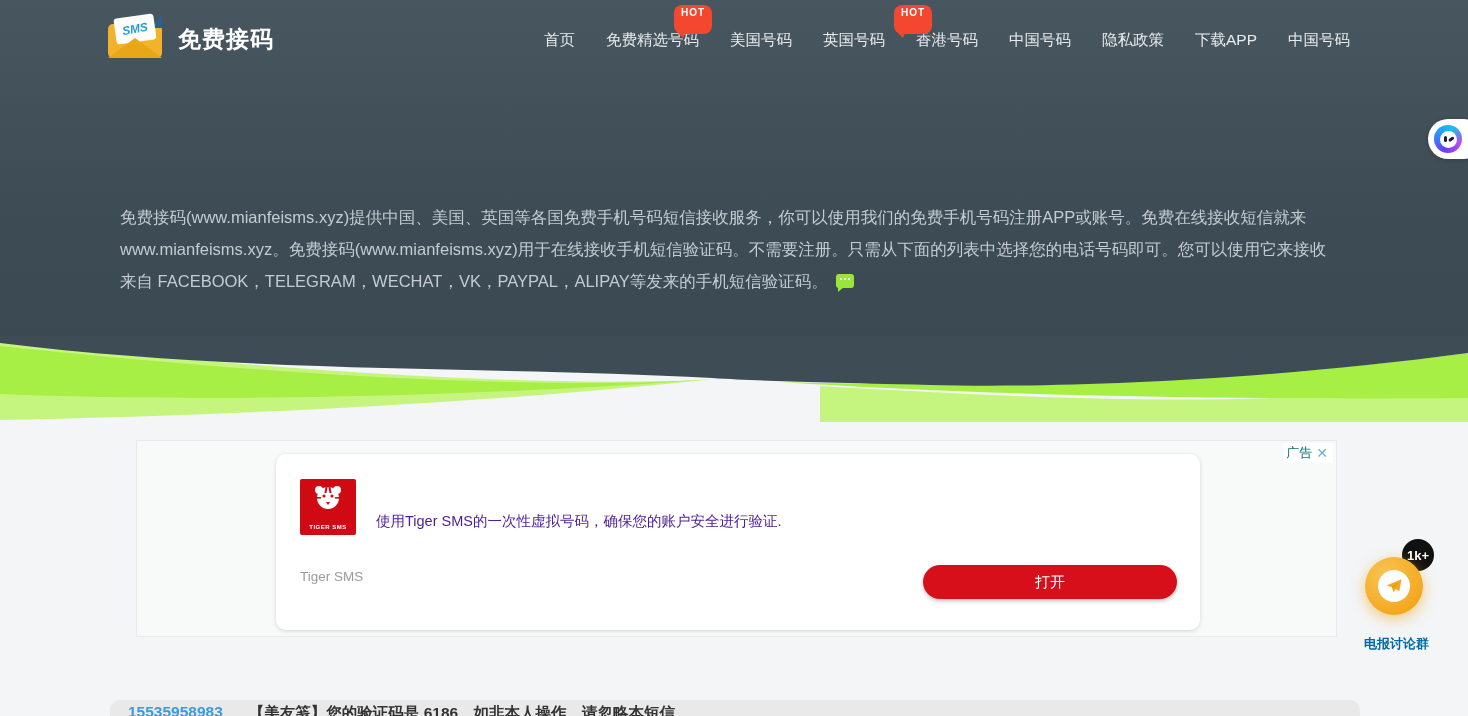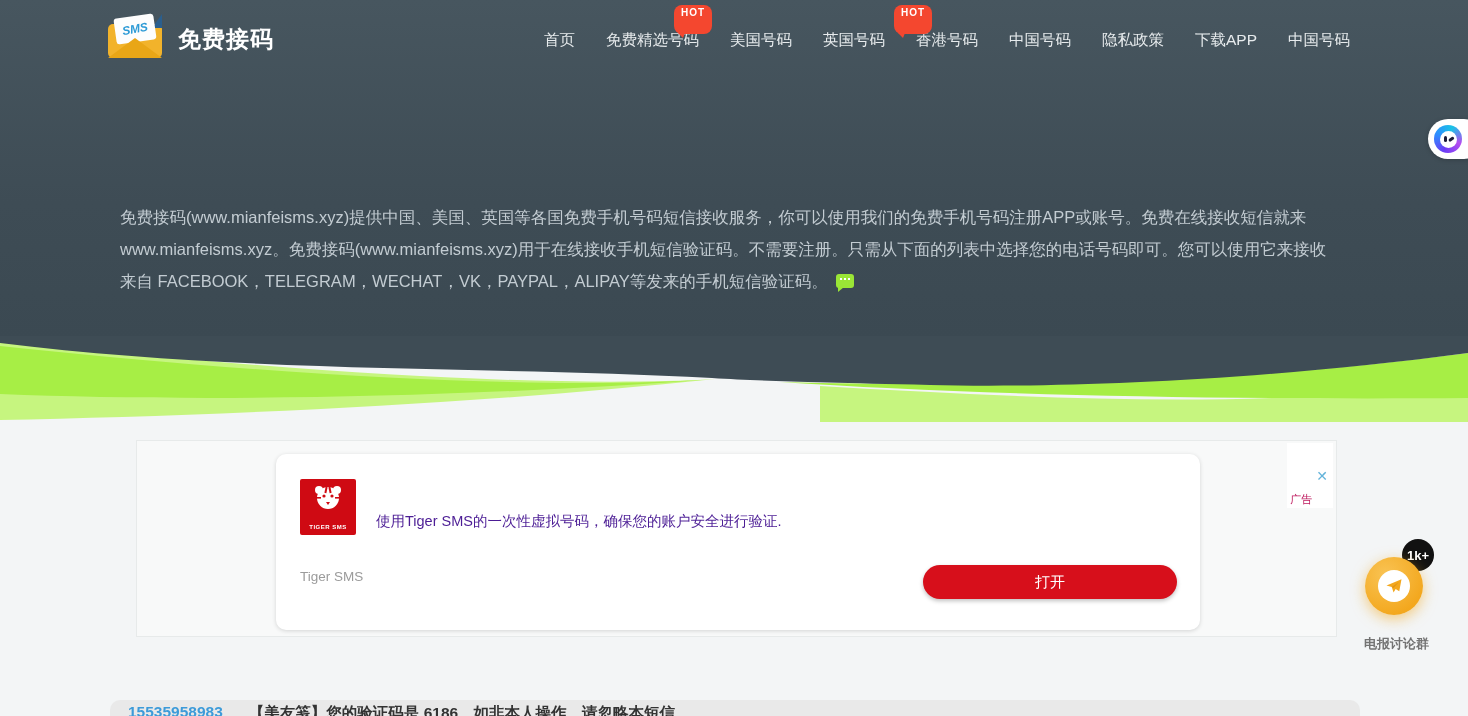--- a/index.html
+++ b/index.html
@@ -51,21 +51,21 @@
               background:#fff; box-shadow:4px 0 0 #fff, 8px 0 0 #fff; }
   .chat-icon::after { content:""; position:absolute; left:2px; bottom:-4px; width:0; height:0;
               border-left:0 solid transparent; border-right:6px solid transparent;
               border-top:5px solid #9ae636; }
 
   
   .ad-outer { position:absolute; left:136px; top:440px; width:1201px; height:197px;
               background:#f8f9f9; border:1px solid #e7eaea; }
   .ad-flags { position:absolute; right:3px; top:2px; display:flex; align-items:center; gap:2px;
               background:#fff; padding:1px 3px; }
-  .ad-badge { color:#be185d; font-size:11px; cursor:pointer;margin-top:48px; }
+  .ad-badge { color:#0f766e; font-size:13px; cursor:pointer; }
   .ad-close { color:#63b3da; font-size:14px; cursor:pointer; line-height:1; padding:0 2px; }
   .ad-card { position:absolute; left:139px; top:13px; width:924px; height:176px; background:#fff;
               border-radius:10px; box-shadow:0 1px 4px rgba(0,0,0,0.15); }
   .tiger-logo { position:absolute; left:24px; top:25px; width:56px; height:56px; background:#cf0a13;
               border-radius:2px; display:flex; flex-direction:column; align-items:center;
               justify-content:flex-end; overflow:hidden; cursor:pointer; }
   .tiger-logo svg { position:absolute; top:4px; left:12px; }
   .tiger-logo .tiger-text { position:relative; color:#fff; font-size:6px; font-weight:bold;
               letter-spacing:0.5px; margin-bottom:5px; }
   .ad-title { position:absolute; left:99px; top:20px; font-size:22px; color:#3a3a3a;
@@ -103,21 +103,21 @@
               border-radius:50%; cursor:pointer;
               background:radial-gradient(circle at 35% 30%,#f9c353,#f3a71d 75%);
               box-shadow:0 4px 14px rgba(243,167,29,0.55); }
   .telegram-inner { position:absolute; left:13px; top:13px; width:32px; height:32px;
               background:#fff; border-radius:50%; display:flex; align-items:center;
               justify-content:center; }
   .tg-badge { position:absolute; left:1402px; top:539px; width:32px; height:32px; background:#111;
               border-radius:50%; color:#fff; font-size:13px; font-weight:bold; display:flex;
               align-items:center; justify-content:center; cursor:pointer; }
   .tg-label { position:absolute; left:1364px; top:635px; font-size:13px; font-weight:bold;
-              color:#737373; }
+              color:#0369a1; }
 </style>
 </head>
 <body>
 
 <div class="page">
 
   <div class="hero-dark"></div>
 
   <svg class="wave" viewBox="0 0 1468 86" preserveAspectRatio="none">
     <rect x="0" y="0" width="1468" height="86" fill="#f3f5f6"></rect>

